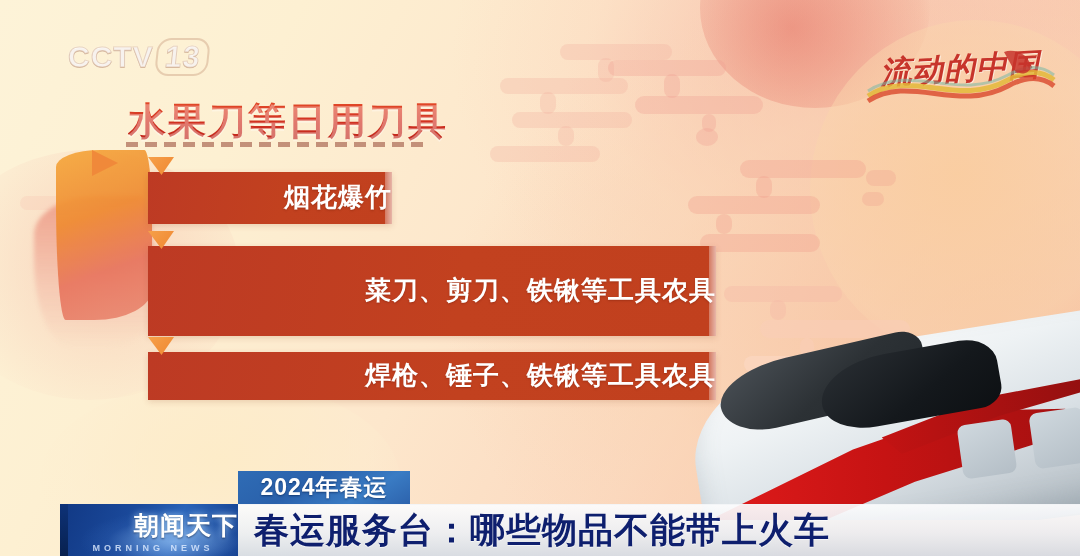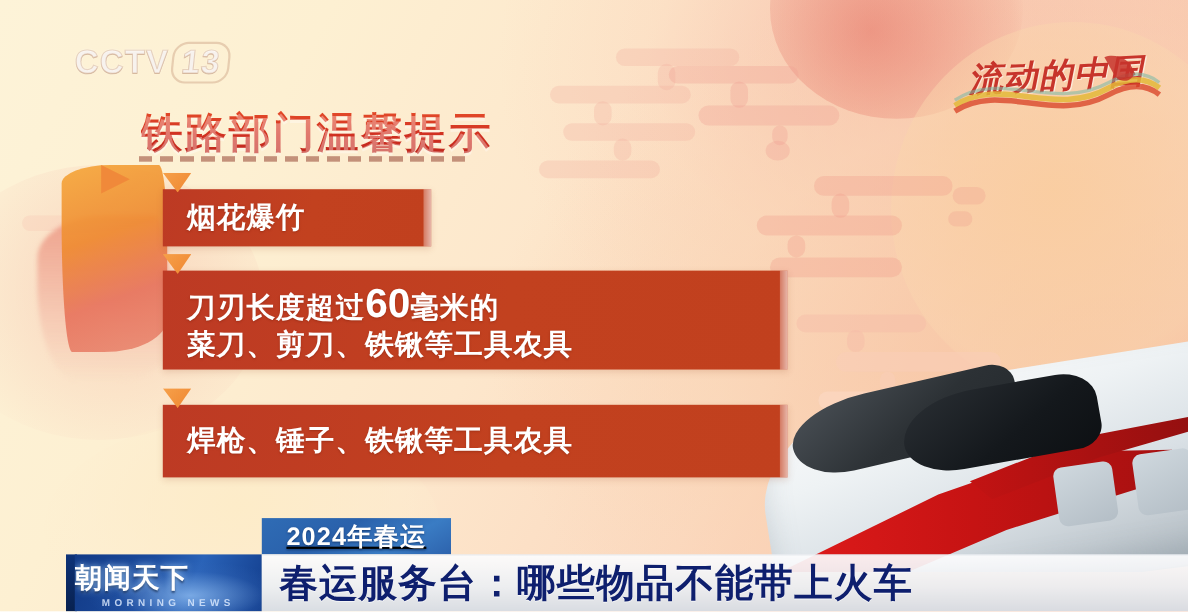--- a/index.html
+++ b/index.html
@@ -67,21 +67,21 @@
     position:absolute; left:126px; top:142px; width:304px; height:5px;
     background:repeating-linear-gradient(90deg,#b9806a 0px,#b9806a 12px,rgba(0,0,0,0) 12px,rgba(0,0,0,0) 19px);
     opacity:.85;
   }
 
   
   .bar {
     position:absolute; left:148px;
     background:linear-gradient(100deg,#bd3a24 0%,#c2411f 55%,#c1401e 100%);
     box-shadow:0 2px 6px rgba(150,70,40,0.18);
-    display:flex; align-items:center;
+    display:flex; align-items:center;justify-content:flex-end;
   }
   .bar .bartext {
     color:#ffffff; font-weight:bold; letter-spacing:1px;
     padding-left:22px; line-height:1.22;
     text-shadow:0 1px 2px rgba(120,30,10,0.45);
     white-space:nowrap;
   }
   .bar .edge {
     position:absolute; right:0; top:0; height:100%; width:7px;
     background:linear-gradient(90deg,rgba(255,255,255,0.30),rgba(255,255,255,0.62));
@@ -90,21 +90,21 @@
     position:absolute; left:0px; width:26px; height:18px;
     background:linear-gradient(135deg,#f6a04a 0%,#ef8731 100%);
     clip-path:polygon(0 0, 100% 0, 52% 100%);
   }
   .big60 { font-size:1.42em; letter-spacing:0px; }
 
   #bar1 { top:172px; width:244px; height:52px; }
   #bar1 .bartext { font-size:26px; }
   #bar2 { top:246px; width:568px; height:90px; }
   #bar2 .bartext { font-size:26px; }
-  #bar3 { top:368px; width:568px; height:66px; }
+  #bar3 { top:352px; width:568px; height:48px; }
   #bar3 .bartext { font-size:26px; }
 
   
   #ribbon1 {
     position:absolute; left:56px; top:150px; width:96px; height:170px;
     background:linear-gradient(160deg,#f6a83c 0%,#ef8c33 38%,#e8765f 68%,#e98a72 100%);
     border-radius:46% 8% 60% 10% / 10% 40% 18% 70%;
     opacity:.92; filter:blur(0.4px);
   }
   #ribbon2 {
@@ -168,33 +168,33 @@
   
   #lower-third { position:absolute; left:0; bottom:0; width:1080px; height:52px; }
   #brandlogo {
     position:absolute; left:68px; bottom:0; width:170px; height:52px;
     background:
       radial-gradient(ellipse 120px 40px at 62% 72%, rgba(150,195,245,0.72) 0%, rgba(60,110,190,0.2) 55%, rgba(0,0,0,0) 78%),
       linear-gradient(112deg,#123a86 0%,#1b4a9c 38%,#2a63b8 62%,#123d8c 100%);
     overflow:hidden;
   }
   #brandlogo .bz {
-    position:absolute; left:0; right:0; top:5px; text-align:left;
+    position:absolute; left:0; right:0; top:5px; text-align:right;
     font-size:25px; font-weight:bold; letter-spacing:1px; color:#ffffff;
     text-shadow:0 0 7px rgba(170,215,255,0.9),0 1px 2px rgba(0,20,60,0.8);
   }
   #brandlogo .bm {
     position:absolute; left:0; right:0; bottom:3px; text-align:center;
     font-size:9px; letter-spacing:4px; font-weight:bold;
     color:rgba(222,236,255,0.82);
   }
   #tagbox {
     position:absolute; left:238px; bottom:52px; width:172px; height:33px;
     background:linear-gradient(150deg,#2f6cb5 0%,#2a61ab 40%,#3a7cc4 72%,#2d63ad 100%);
-    display:flex; align-items:center; justify-content:center;text-decoration:underline;
+    display:flex; align-items:center; justify-content:center;
   }
   #tagbox .tt {
     font-size:23px; font-weight:bold; letter-spacing:1px; color:#fff;
     text-shadow:0 1px 2px rgba(0,25,70,0.55); white-space:nowrap;
   }
   #headlinebar {
     position:absolute; left:238px; bottom:0; width:842px; height:52px;
     background:linear-gradient(180deg,rgba(252,252,253,0.93) 0%,rgba(236,239,243,0.93) 55%,rgba(214,220,228,0.93) 100%);
     display:flex; align-items:center;
     border-top:1px solid rgba(255,255,255,0.7);
@@ -259,21 +259,21 @@
   <div id="liudong">
     <div class="cal">流动的中国</div>
     <svg width="196" height="62" viewBox="0 0 196 62" style="position:absolute;left:0;top:0;">
       <path d="M6 50 C48 22, 96 62, 146 34 C168 22, 182 26, 192 34" stroke="#e3b93a" stroke-width="5" fill="none" opacity="0.85"></path>
       <path d="M6 55 C48 28, 96 67, 146 40 C168 28, 182 32, 192 40" stroke="#d9472c" stroke-width="5" fill="none" opacity="0.8"></path>
       <path d="M6 45 C48 17, 96 56, 146 29 C168 17, 182 21, 192 29" stroke="#79b8a6" stroke-width="3" fill="none" opacity="0.55"></path>
       <path d="M142 6 C152 2, 166 8, 168 18 C170 28, 158 30, 152 24 Z" fill="#c7342b" opacity="0.85"></path>
     </svg>
   </div>
 
-  <div id="heading">铁路部门温馨提示</div>
+  <div id="heading">水果刀等日用刀具</div>
   <div id="heading-rule"></div>
 
   <div id="ribbon2"></div>
   <div id="ribbon1"></div>
   <div id="arrowmark"></div>
 
   <div id="train">
     <div class="skirt"></div>
     <div class="body"></div>
     <div class="redstripe"></div>
@@ -286,21 +286,20 @@
 
   <div class="bar" id="bar1">
     <div class="notch" style="top:-15px;"></div>
     <div class="bartext">烟花爆竹</div>
     <div class="edge"></div>
   </div>
 
   <div class="bar" id="bar2">
     <div class="notch" style="top:-15px;"></div>
     <div class="bartext">
-      <div><span>刀刃长度超过</span><span class="big60">60</span><span>毫米的</span></div>
       <div>菜刀、剪刀、铁锹等工具农具</div>
     </div>
     <div class="edge"></div>
   </div>
 
   <div class="bar" id="bar3">
     <div class="notch" style="top:-15px;"></div>
     <div class="bartext">焊枪、锤子、铁锹等工具农具</div>
     <div class="edge"></div>
   </div>

